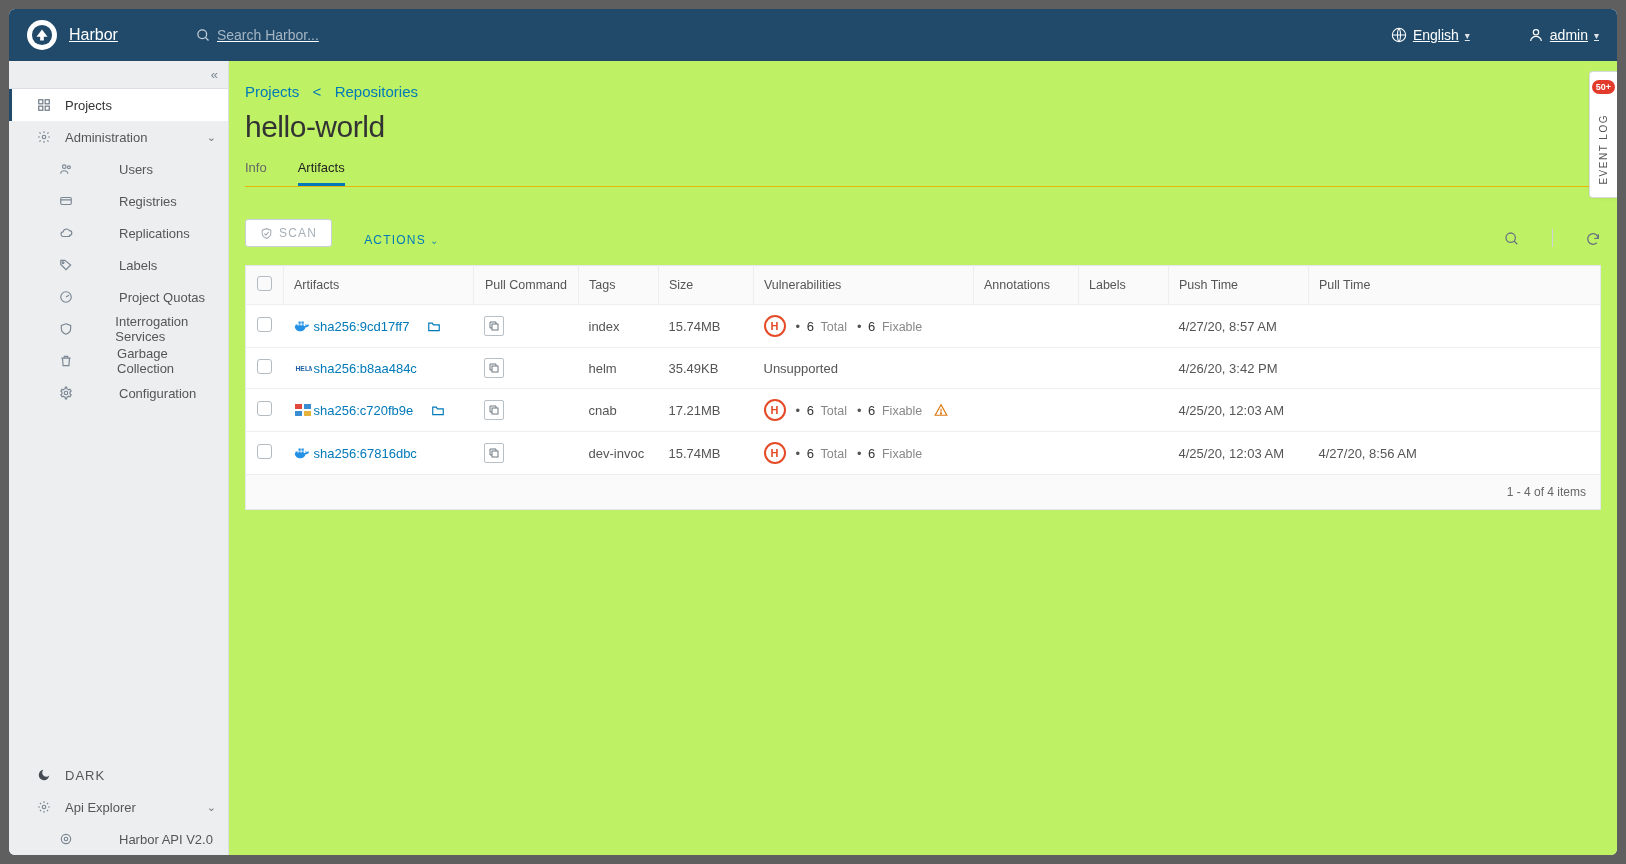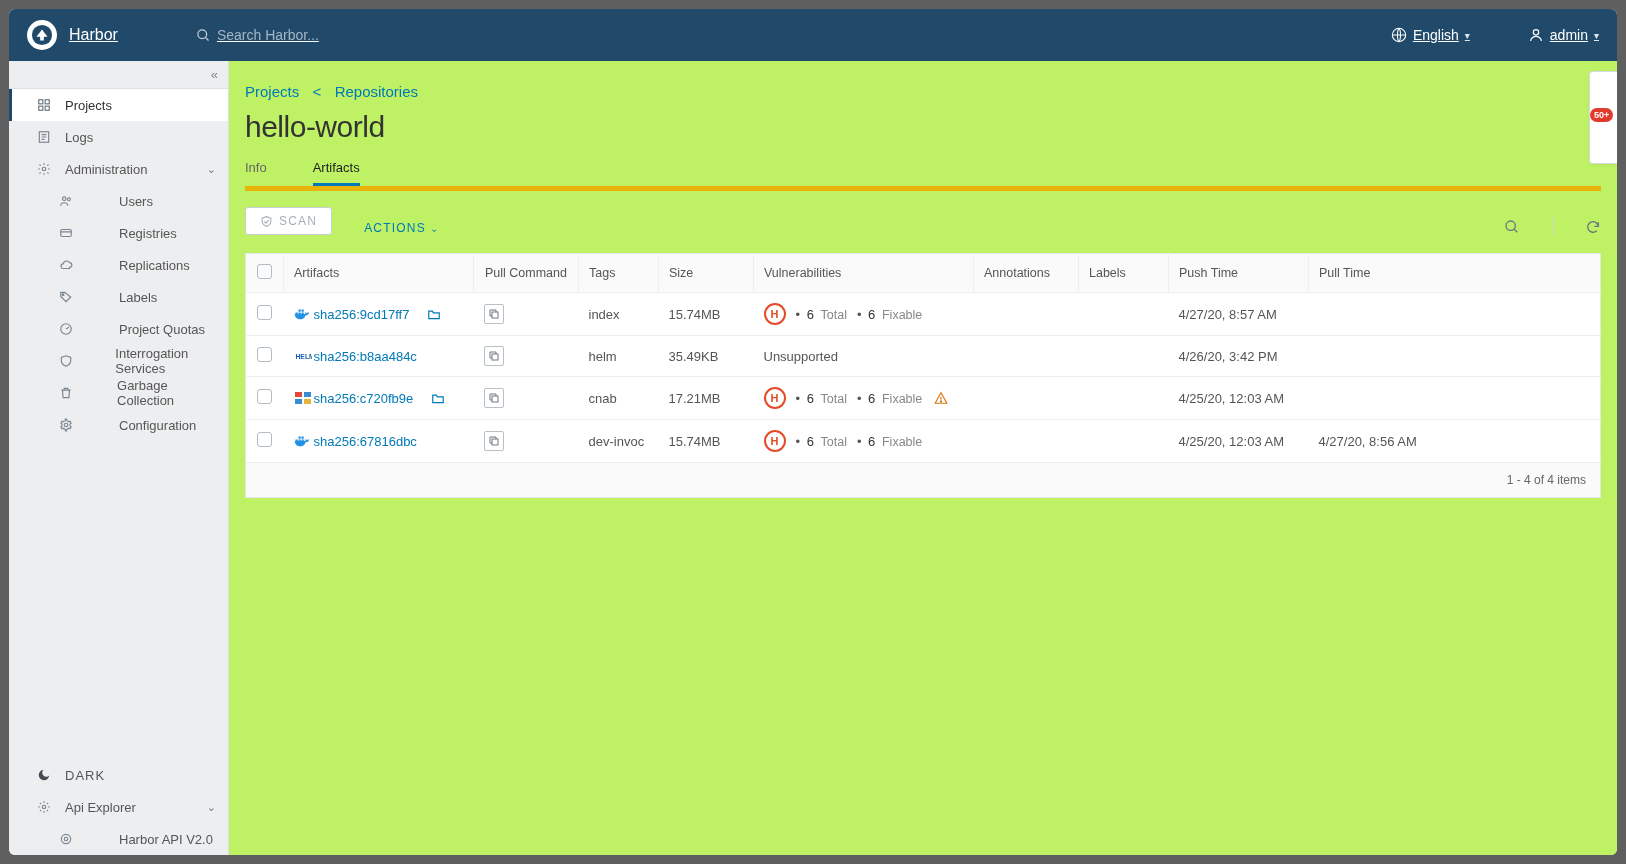--- a/index.html
+++ b/index.html
@@ -132,23 +132,23 @@
   .breadcrumb .sep { color: #0079b8; margin: 0 5px; }
   h1.page-title {
     font-size: 30px;
     font-weight: 300;
     color: #333;
     margin: 8px 0 12px;
     letter-spacing: -0.5px;
   }
   .tabs {
     display: flex;
-    gap: 46px;
-    border-bottom: 5px solid #eab308;
-    margin-bottom: 16px;
+    gap: 31px;
+    border-bottom: 1px solid #eab308;
+    margin-bottom: 32px;
   }
   .tab {
     font-size: 13px;
     color: #666;
     padding: 4px 0 8px;
     cursor: pointer;
   }
   .tab.active {
     color: #222;
     font-weight: 500;
@@ -248,21 +248,21 @@
     position: absolute;
     top: 62px;
     right: 0;
     width: 28px;
     background: #fff;
     border: 1px solid #d7dbe0;
     border-right: none;
     border-radius: 4px 0 0 4px;
     padding: 8px 0 12px;
     display: flex;
-    flex-direction: row;
+    flex-direction: column;
     align-items: center;
     gap: 20px;
     box-shadow: 0 1px 3px rgba(0,0,0,.06);
   }
   .event-badge {
     background: #e23b2c;
     color: #fff;
     font-size: 9px;
     padding: 2px 4px;
     border-radius: 7px;
@@ -339,31 +339,20 @@
         <li class="active">
           <span class="icon">
             <svg width="14" height="14" viewBox="0 0 24 24" fill="none" stroke="#6a7682" stroke-width="2">
                 <rect x="3" y="3" width="7" height="7"></rect>
                 <rect x="14" y="3" width="7" height="7"></rect>
                 <rect x="3" y="14" width="7" height="7"></rect>
                 <rect x="14" y="14" width="7" height="7"></rect>
               </svg>
           </span>
           <span>Projects</span>
-        </li>
-        <li>
-          <span class="icon">
-            <svg width="14" height="14" viewBox="0 0 24 24" fill="none" stroke="#7b8793" stroke-width="2">
-                <rect x="4" y="3" width="16" height="18"></rect>
-                <line x1="8" y1="8" x2="16" y2="8"></line>
-                <line x1="8" y1="12" x2="16" y2="12"></line>
-                <line x1="8" y1="16" x2="13" y2="16"></line>
-              </svg>
-          </span>
-          <span>Logs</span>
         </li>
         <li class="section">
           <span class="icon">
             <svg width="14" height="14" viewBox="0 0 24 24" fill="none" stroke="#7b8793" stroke-width="2">
                 <circle cx="12" cy="12" r="3"></circle>
                 <path d="M12 2v3M12 19v3M4.2 4.2l2.1 2.1M17.7 17.7l2.1 2.1M2 12h3M19 12h3M4.2 19.8l2.1-2.1M17.7 6.3l2.1-2.1"></path>
               </svg>
           </span>
           <span>Administration</span>
           <span class="chev">⌄</span>

